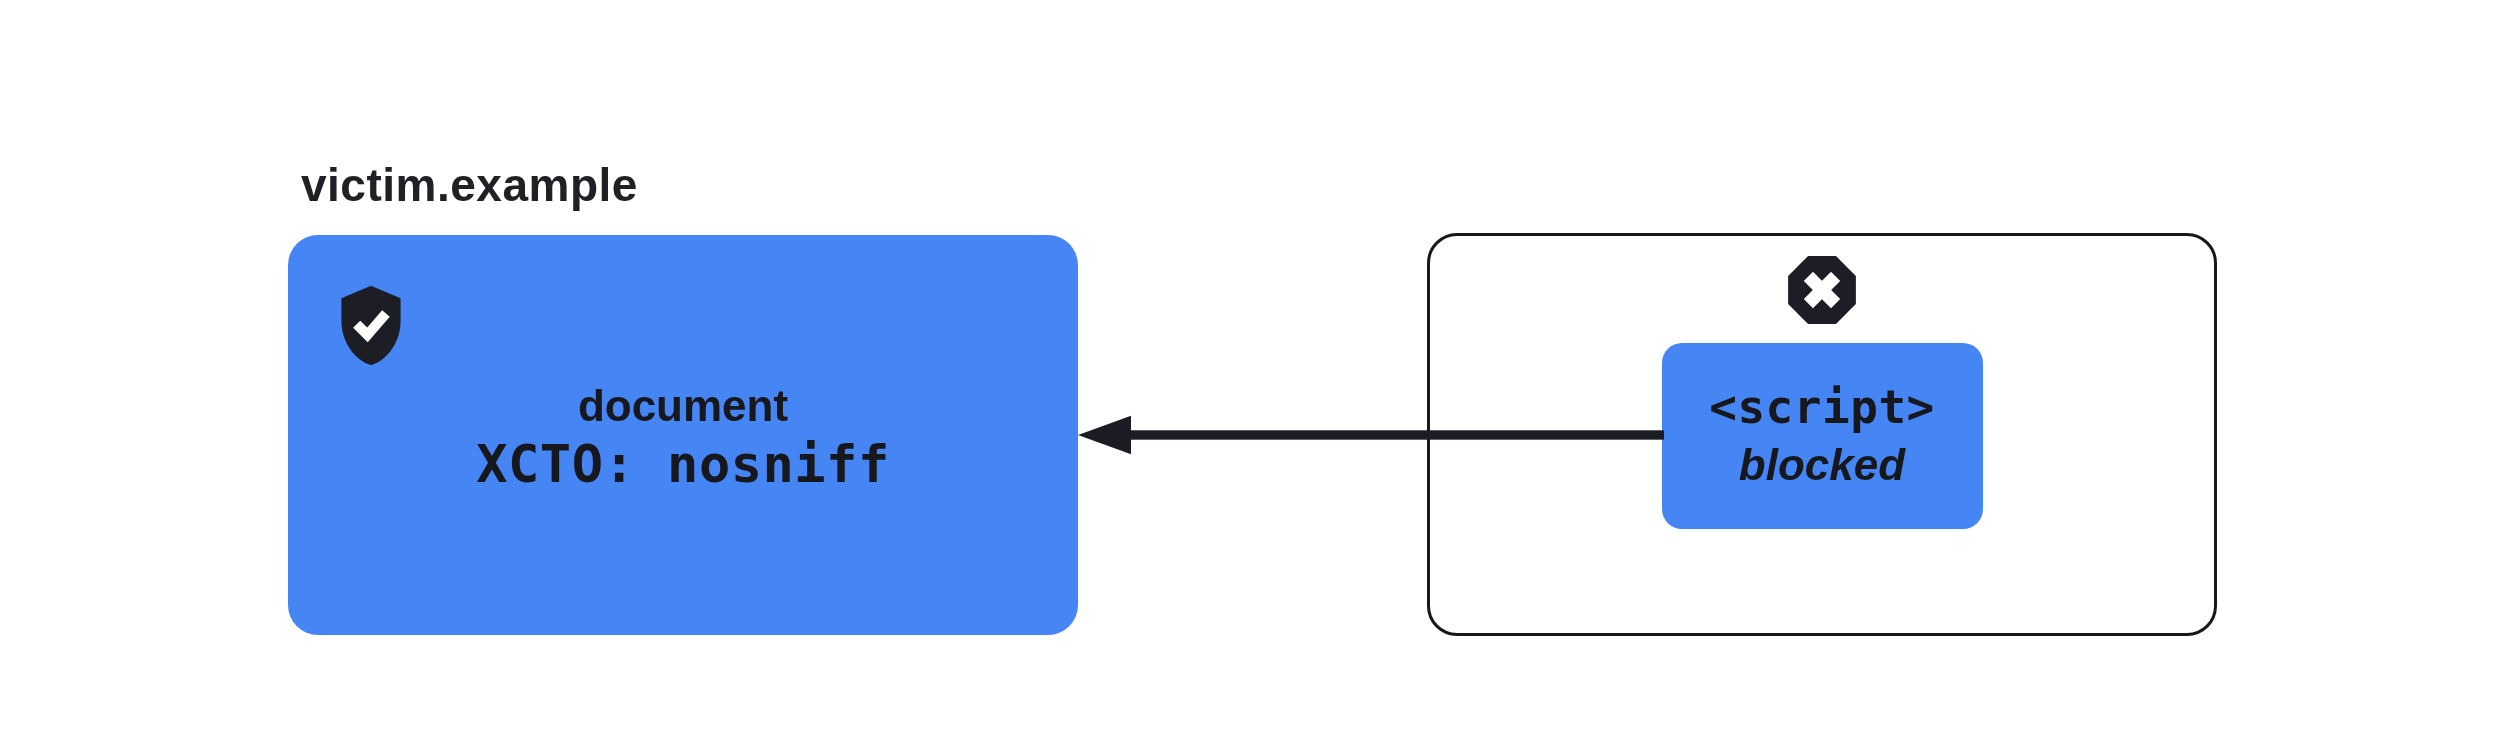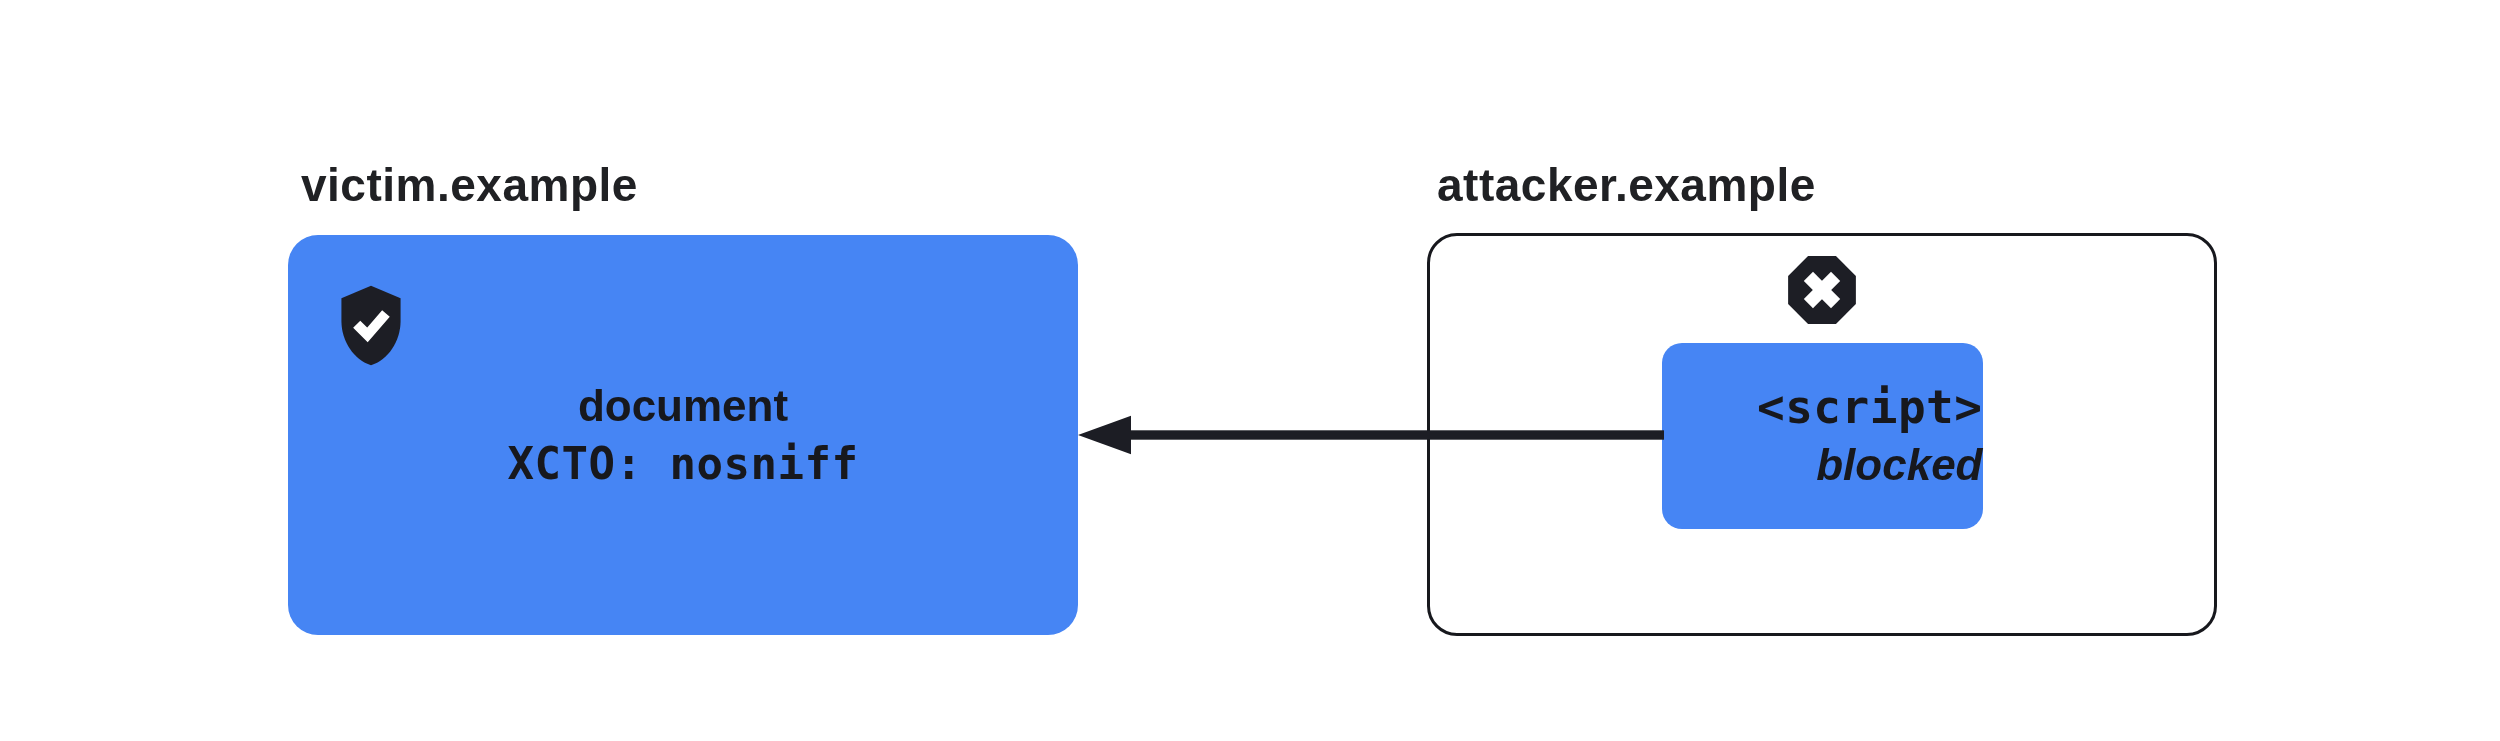--- a/index.html
+++ b/index.html
@@ -56,21 +56,21 @@
   }
   .line-sans {
     font-family: "Liberation Sans", sans-serif;
     font-weight: bold;
     font-size: 44px;
     line-height: 58px;
   }
   .line-mono {
     font-family: "DejaVu Sans Mono", monospace;
     font-weight: bold;
-    font-size: 44px;
+    font-size: 52px;
     line-height: 58px;
     letter-spacing: 0.5px;
   }
 
   
   .attacker-box {
     position: absolute;
     left: 1427px;
     top: 233px;
     width: 790px;
@@ -88,21 +88,21 @@
     height: 82px;
   }
   .script-box {
     margin-top: 12px;
     width: 321px;
     height: 186px;
     background: #4685f4;
     border-radius: 20px;
     display: flex;
     flex-direction: column;
-    align-items: flex-end;
+    align-items: center;
     justify-content: center;
   }
   .script-box .line-mono { font-size: 46px; line-height: 57px; }
   .script-box .line-sans { font-size: 44px; line-height: 57px; font-style: italic; }
 
   
   .arrow-svg {
     position: absolute;
     left: 1078px;
     top: 405px;
@@ -125,21 +125,20 @@
     </svg>
     <div class="card-line line-sans">document</div>
     <div class="card-line line-mono">XCTO: nosniff</div>
   </div>
 
   <svg class="arrow-svg" viewBox="0 0 586 60">
     <rect x="46" y="25.3" width="540" height="9.4" fill="#1c1d24"></rect>
     <polygon points="0,30 53,10.8 53,49.2" fill="#1c1d24"></polygon>
   </svg>
 
-  <div class="domain-label attacker-label">attacker.example</div>
 
   <div class="attacker-box">
     <svg class="octagon" viewBox="0 0 24 24">
       <polygon points="7.6,1.3 16.4,1.3 22.7,7.6 22.7,16.4 16.4,22.7 7.6,22.7 1.3,16.4 1.3,7.6" fill="#1d1e25"></polygon>
       <line x1="7.7" y1="7.7" x2="16.3" y2="16.3" stroke="#ffffff" stroke-width="4.1"></line>
       <line x1="16.3" y1="7.7" x2="7.7" y2="16.3" stroke="#ffffff" stroke-width="4.1"></line>
     </svg>
     <div class="script-box">
       <div class="card-line line-mono">&lt;script&gt;</div>
       <div class="card-line line-sans">blocked</div>

